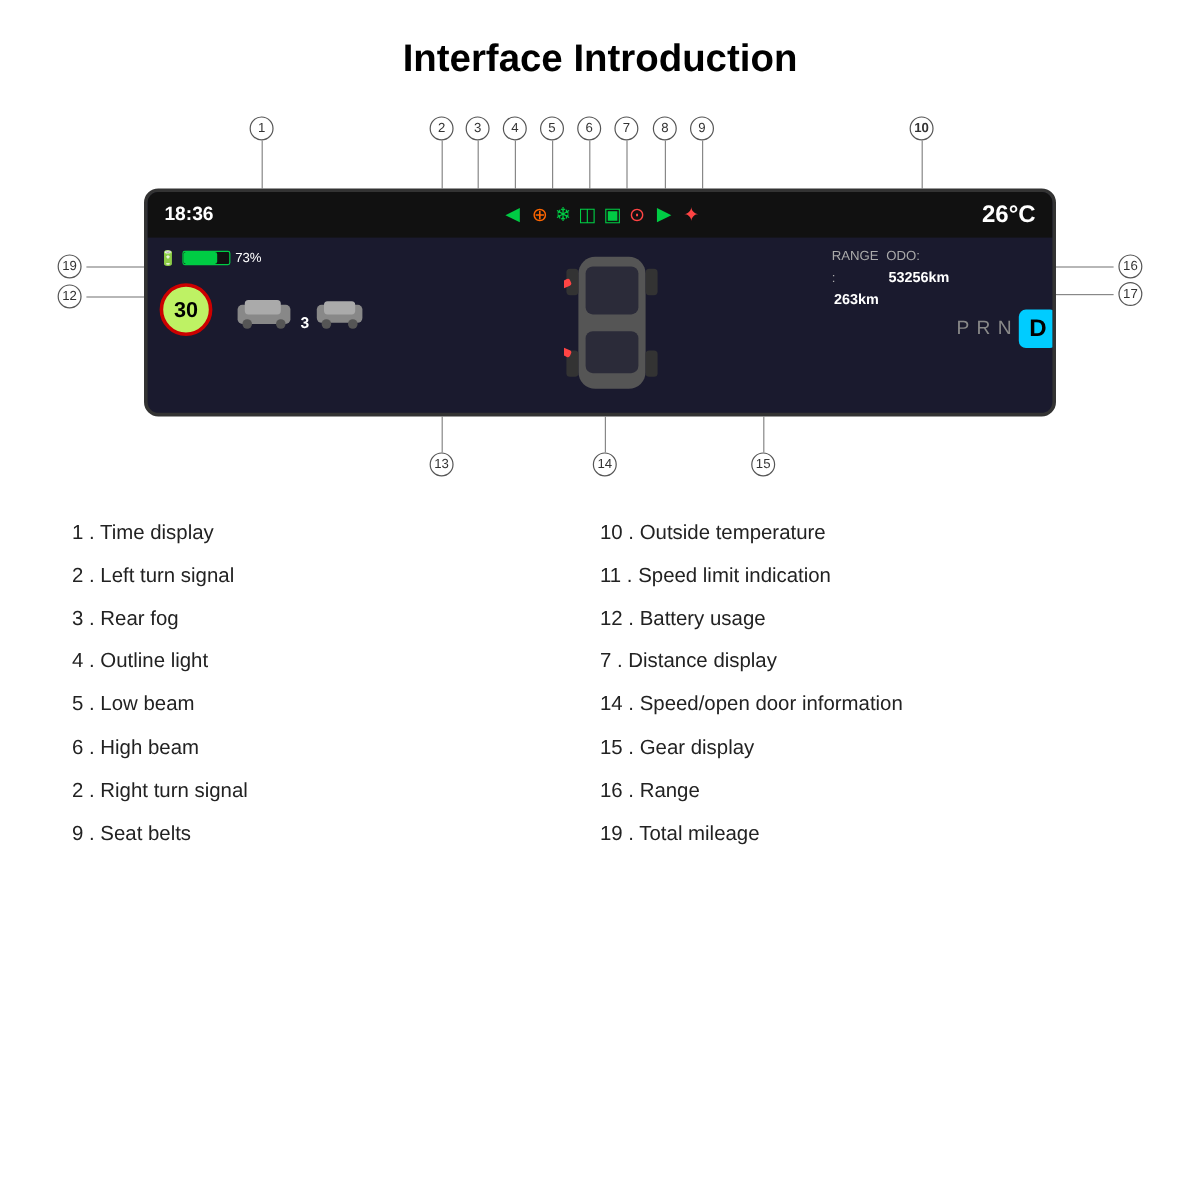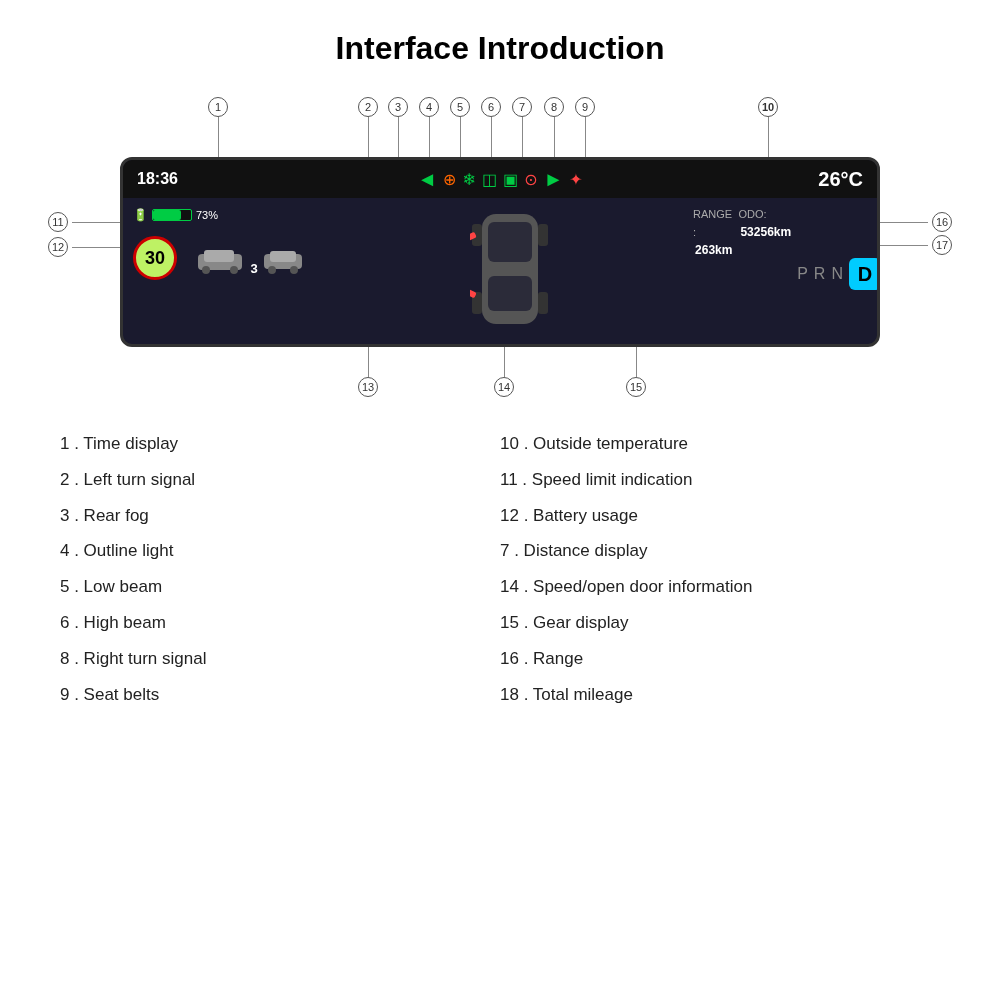--- a/index.html
+++ b/index.html
@@ -337,21 +337,21 @@
 
     <div class="tc-item" style="left: 638px; font-weight: bold;">
       <div class="cn">10</div>
       <div class="tc-line" style="height: 40px;"></div>
     </div>
   </div>
 
   <div class="screen-area">
 
     <div class="side-callout" style="left: -72px; top: 55px;">
-      <div class="cn">11</div>
+      <div class="cn">19</div>
       <div class="side-h-line" style="width: 72px;"></div>
     </div>
     <div class="side-callout" style="left: -72px; top: 80px;">
       <div class="cn">12</div>
       <div class="side-h-line" style="width: 72px;"></div>
     </div>
 
     <div class="side-callout" style="right: -72px; top: 55px;">
       <div class="side-h-line" style="width: 72px;"></div>
       <div class="cn">16</div>
@@ -470,26 +470,26 @@
 </div>
 
 <div class="legend-section">
   <div class="legend-col">
     <div class="legend-item">1 .  Time display</div>
     <div class="legend-item">2 .  Left turn signal</div>
     <div class="legend-item">3 .  Rear fog</div>
     <div class="legend-item">4 . Outline light</div>
     <div class="legend-item">5 . Low beam</div>
     <div class="legend-item">6 . High beam</div>
-    <div class="legend-item">8 . Right turn signal</div>
+    <div class="legend-item">2 . Right turn signal</div>
     <div class="legend-item">9 . Seat belts</div>
   </div>
   <div class="legend-col">
     <div class="legend-item">10 . Outside temperature</div>
     <div class="legend-item">11 . Speed limit indication</div>
     <div class="legend-item">12 . Battery usage</div>
     <div class="legend-item">7 . Distance display</div>
     <div class="legend-item">14 . Speed/open door information</div>
     <div class="legend-item">15 . Gear display</div>
     <div class="legend-item">16 . Range</div>
-    <div class="legend-item">18 . Total mileage</div>
+    <div class="legend-item">19 . Total mileage</div>
   </div>
 </div>
 
 </body></html>

